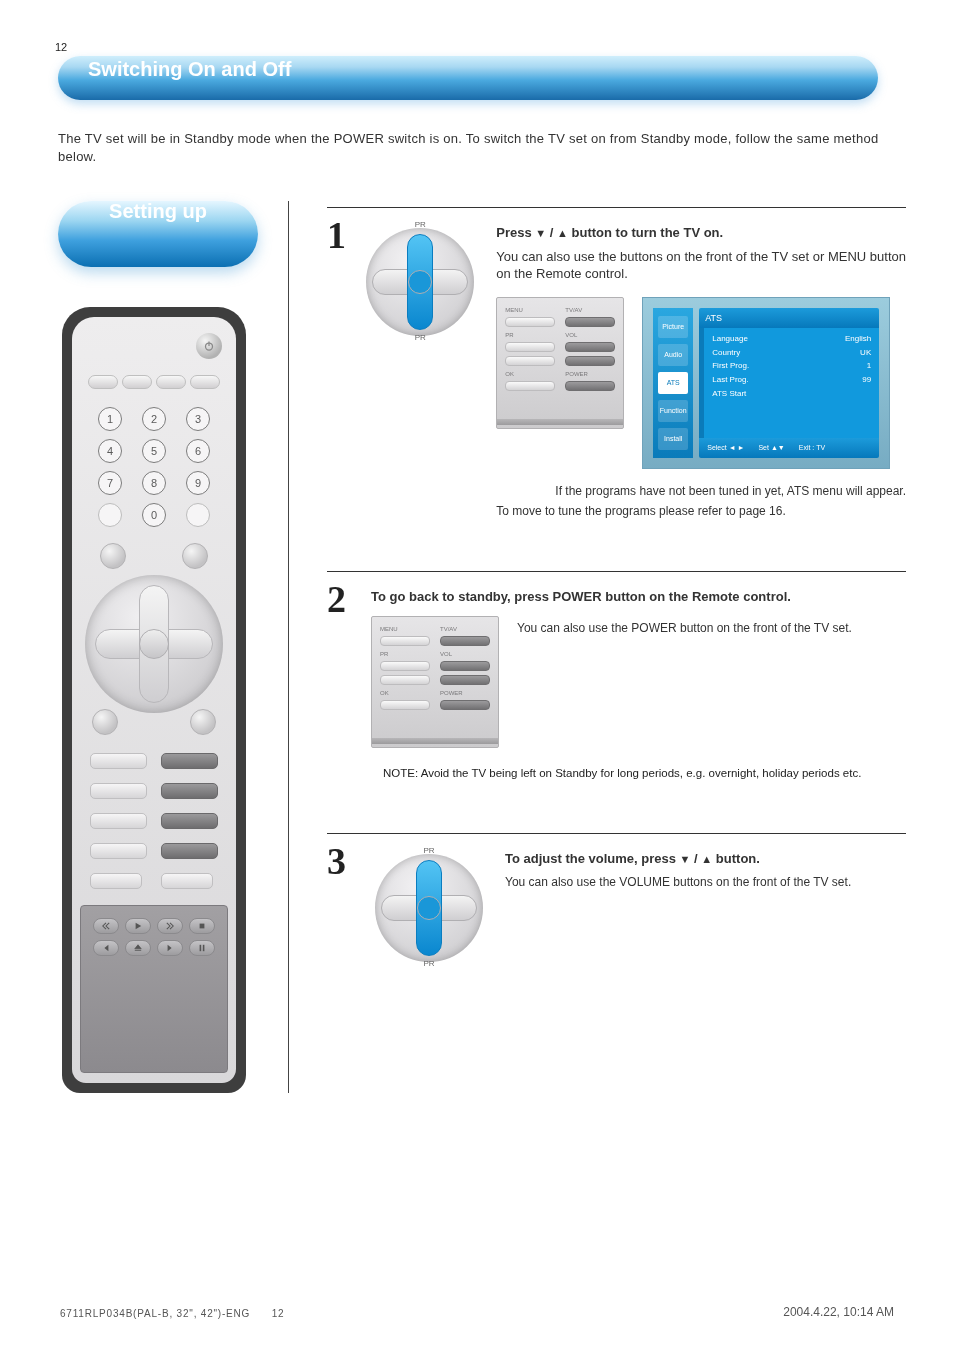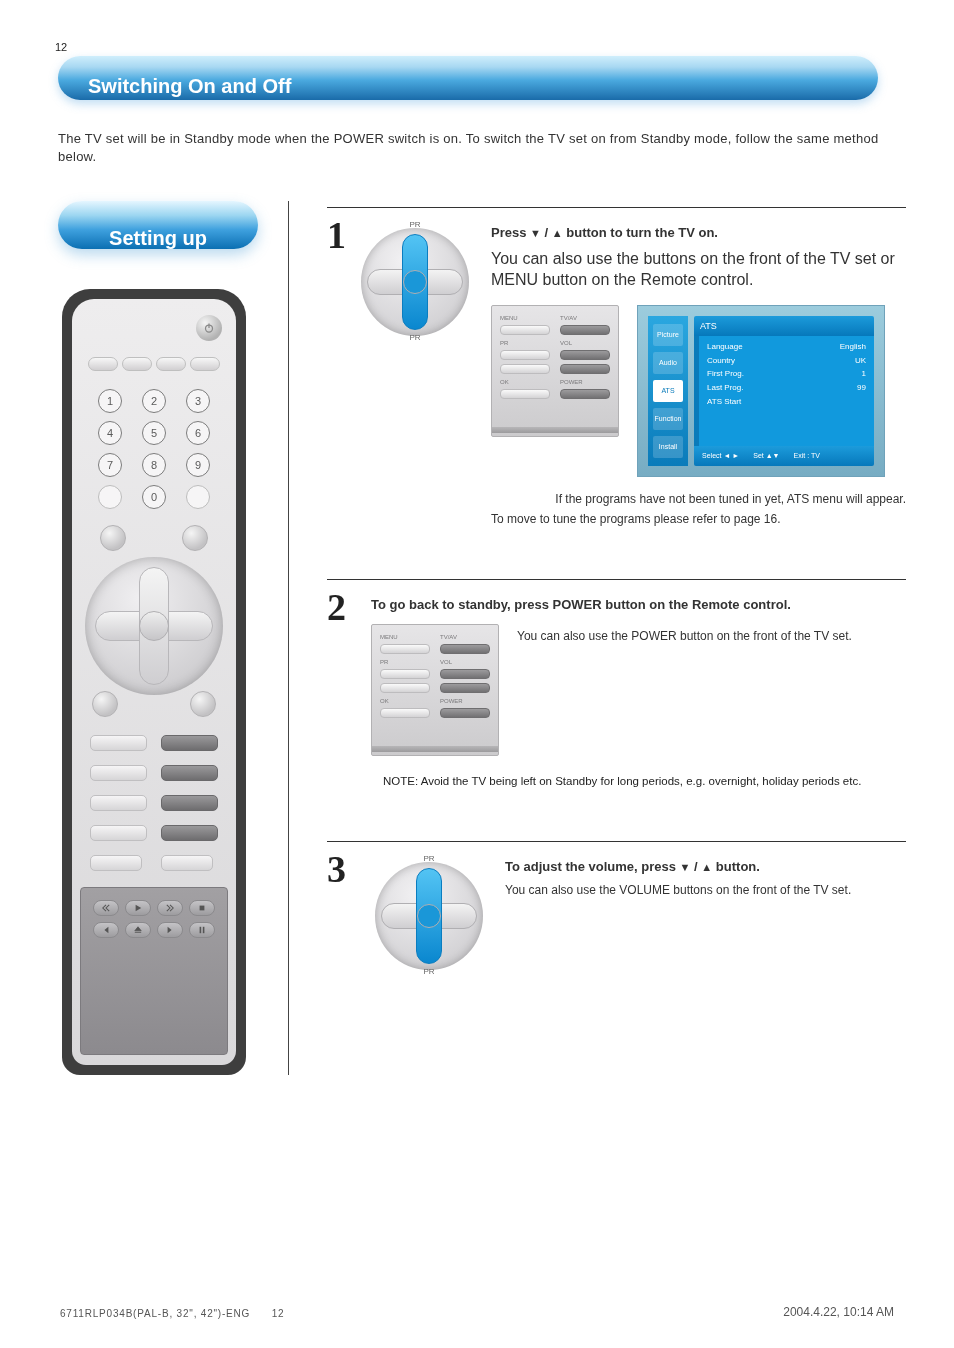--- a/index.html
+++ b/index.html
@@ -1,24 +1,24 @@
 <!DOCTYPE html>
 <html><head>
 <meta charset="utf-8">
 <style>
   * { margin: 0; padding: 0; box-sizing: border-box; }
   body { width: 954px; height: 1348px; background: #fff; font-family: Arial, Helvetica, sans-serif; position: relative; color: #333; font-size: 12px; line-height: 1.35; }
   .page { position: relative; width: 100%; height: 100%; padding: 38px 48px 40px 58px; }
   .page-no { position: absolute; left: 55px; top: 40px; font-size: 11px; color: #222; }
-  .title-bar { margin-top: 18px; width: 820px; height: 44px; border-radius: 22px; background: linear-gradient(to bottom,#cfeefc 0%,#a8d8f2 25%,#4aa9df 55%,#1a6ba9 100%); color: #fff; display:flex; align-items:flex-end; padding-left: 30px; font-weight:bold; font-size: 20px; box-shadow: 0 4px 10px rgba(80,160,220,.35);}
+  .title-bar { margin-top: 18px; width: 820px; height: 44px; border-radius: 22px; background: linear-gradient(to bottom,#cfeefc 0%,#a8d8f2 25%,#4aa9df 55%,#1a6ba9 100%); color: #fff; display:flex; align-items:flex-start; padding-left: 30px; font-weight:bold; font-size: 20px; box-shadow: 0 4px 10px rgba(80,160,220,.35);}
   .intro { margin-top: 30px; font-size: 13px; letter-spacing: .02em; }
   .content { display:flex; margin-top: 36px; }
   .left { width: 230px; position: relative; }
   .right { flex: 1; padding-left: 38px; border-left: 1px solid #444; padding-top: 6px; }
-  .pill { width: 200px; height: 48px; background: linear-gradient(to bottom,#e5f6ff 0%,#9cd6f1 30%,#3ea0de 60%,#0b6fb2 100%); border-radius: 34px; color:#fff; font-weight:bold; font-size: 20px; display:flex; align-items:flex-end; justify-content:center; box-shadow: 0 6px 14px rgba(60,150,210,.35); margin-bottom: 40px;}
+  .pill { width: 200px; height: 66px; background: linear-gradient(to bottom,#e5f6ff 0%,#9cd6f1 30%,#3ea0de 60%,#0b6fb2 100%); border-radius: 34px; color:#fff; font-weight:bold; font-size: 20px; display:flex; align-items:flex-start; justify-content:center; box-shadow: 0 6px 14px rgba(60,150,210,.35); margin-bottom: 40px;}
   .pill span { line-height: 1.05; text-align:center; }
 
   
   .remote-outer { width: 184px; height: 786px; margin-left: 4px; background: #3e3e3e; border-radius: 28px 28px 18px 18px; padding: 10px; }
   .remote { width:100%; height:100%; background: linear-gradient(#eeedee,#d9d8da); border-radius: 22px 22px 14px 14px; position: relative; }
   .pwr { position:absolute; top: 16px; right: 14px; width: 26px; height: 26px; border-radius:50%; background: radial-gradient(circle at 35% 30%,#f5f5f5,#b2b2b2 70%); display:flex; align-items:center; justify-content:center; }
   .pwr svg { width:12px; height:12px; }
   .top-pills { position:absolute; top: 58px; left: 0; right:0; display:flex; justify-content:center; gap: 4px; }
   .top-pills span { width: 30px; height: 14px; border-radius: 8px; background: linear-gradient(#f7f7f7,#d1cfd1); display:block; border:1px solid #bfbfbf; }
   .numpad { position:absolute; top: 88px; left:0; right:0; display:grid; grid-template-columns: repeat(3,34px); grid-auto-rows: 28px; justify-content:center; gap: 4px 10px; }
@@ -227,21 +227,21 @@
           <div class="step-text-col">
             <div class="step-txt">
               <span class="title-line">
                 <span>Press</span>
                 <span class="triangles">▼</span>
                 /
                 <span class="triangles">▲</span>
                 <span>button to turn the TV on.</span>
               </span>
             </div>
-            <div style="margin-top:6px; font-size:16px;">You can also use the buttons on the front of the TV set or MENU button on the Remote control.</div>
+            <div style="margin-top:6px; font-size:13px;">You can also use the buttons on the front of the TV set or MENU button on the Remote control.</div>
 
             <div style="display:flex; margin-top:14px; align-items:flex-start;">
               <div class="front-panel">
                 <div class="col">
                   <div class="lbl">MENU</div>
                       <div class="lbl">TV/AV</div>
                   <div class="b"></div>
                       <div class="b dark"></div>
                   <div class="lbl">PR</div>
                       <div class="lbl">VOL</div>

